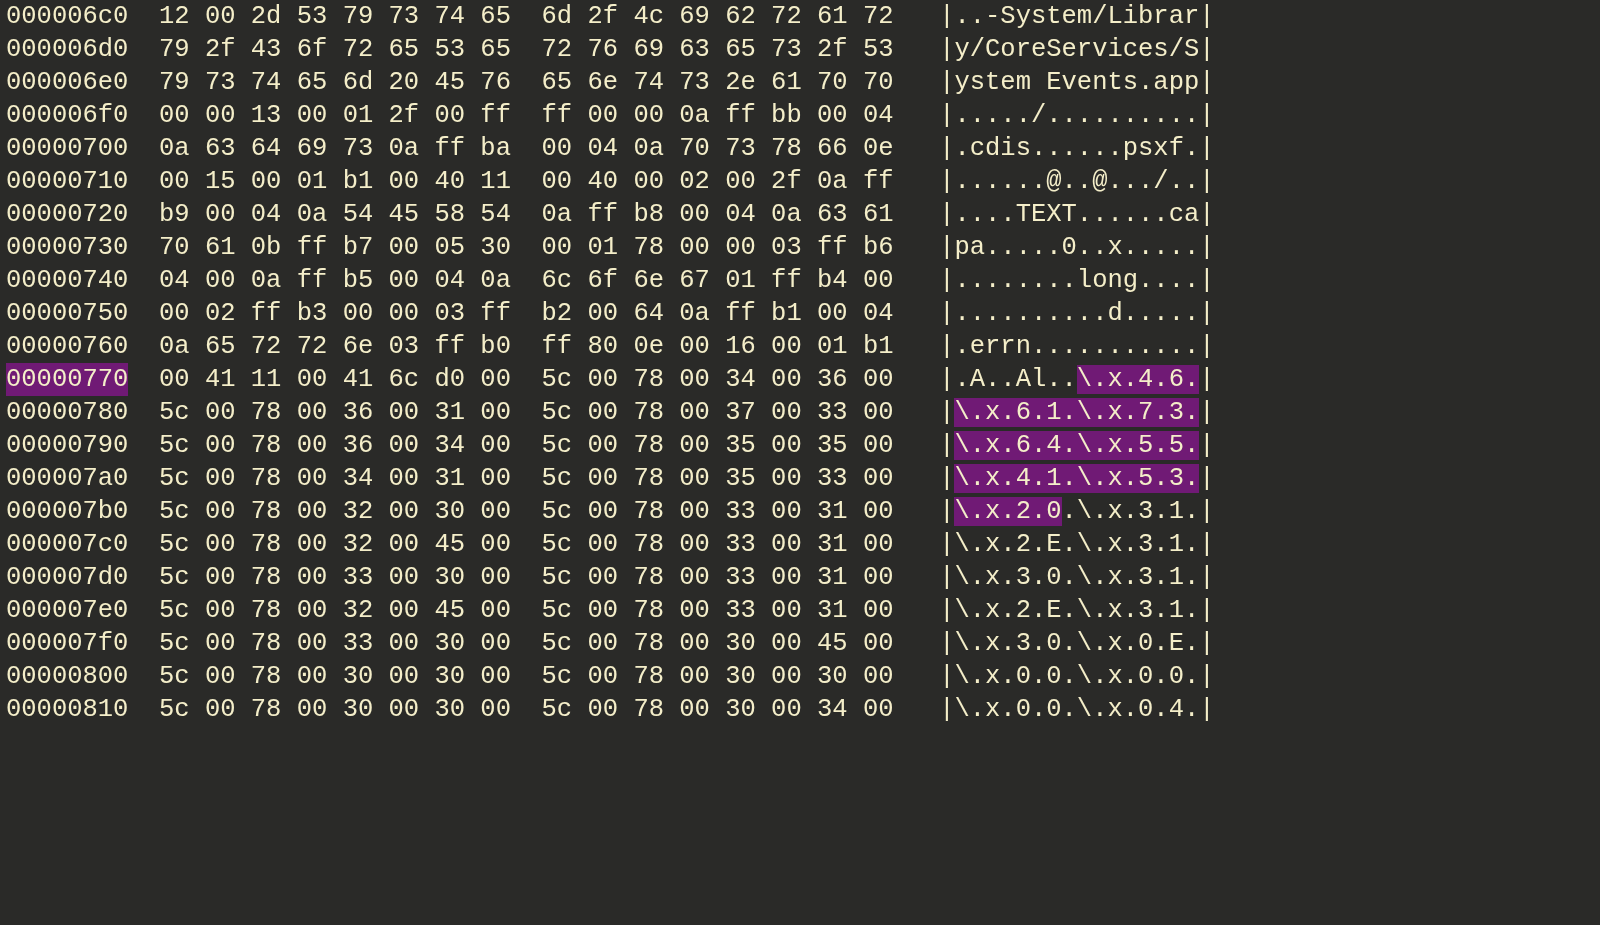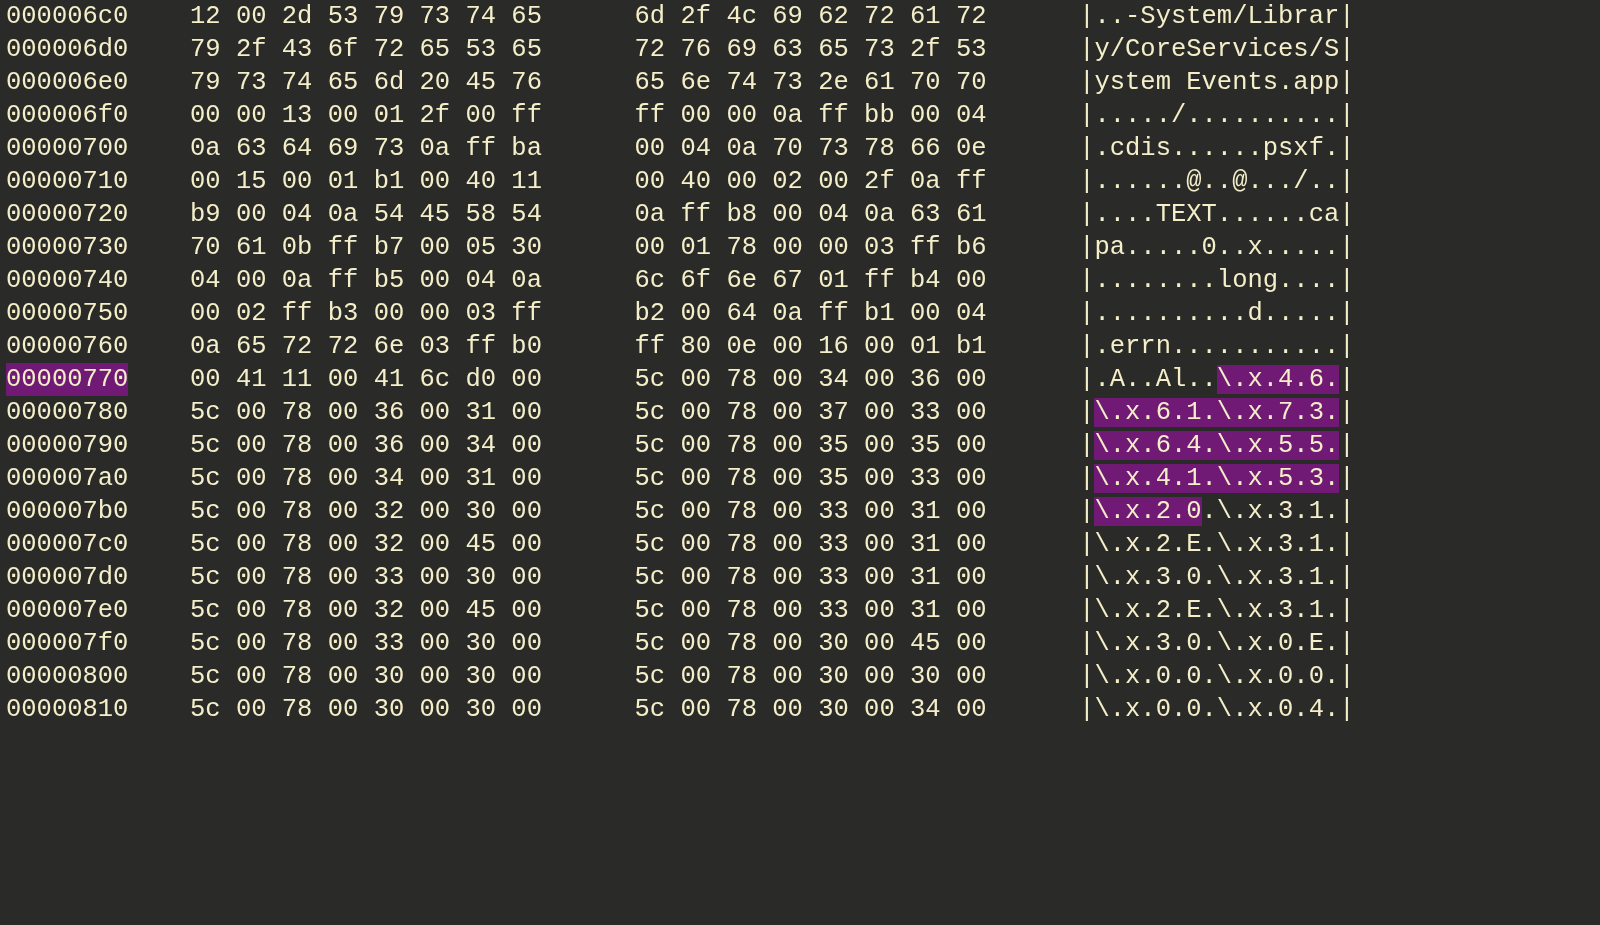--- a/index.html
+++ b/index.html
@@ -16,21 +16,20 @@
     color: #f4eec9;
     font-size: 25.5px;
     line-height: 33px;
     letter-spacing: 0px;
     padding: 0 6px;
     white-space: pre;
   }
   .row {
     display: flex;
     align-items: center;
-    gap: 31px;
   }
   .offset {
     display: inline-block;
     width: 8ch;
     margin-right: 2ch;
   }
   .hexleft {
     display: inline-block;
     text-align: center;
   }
@@ -40,20 +39,21 @@
   }
   .hexright {
     display: inline-block;
   }
   .asciigap {
     display: inline-block;
     width: 2ch;
   }
   .ascii {
     display: inline-block;
+    margin-left: 15px;
   }
   .pipe { color: #f4eec9; }
   .hl {
     background: #701a75;
     color: #f4eec9;
   }
 </style>
 </head>
 <body>
 

